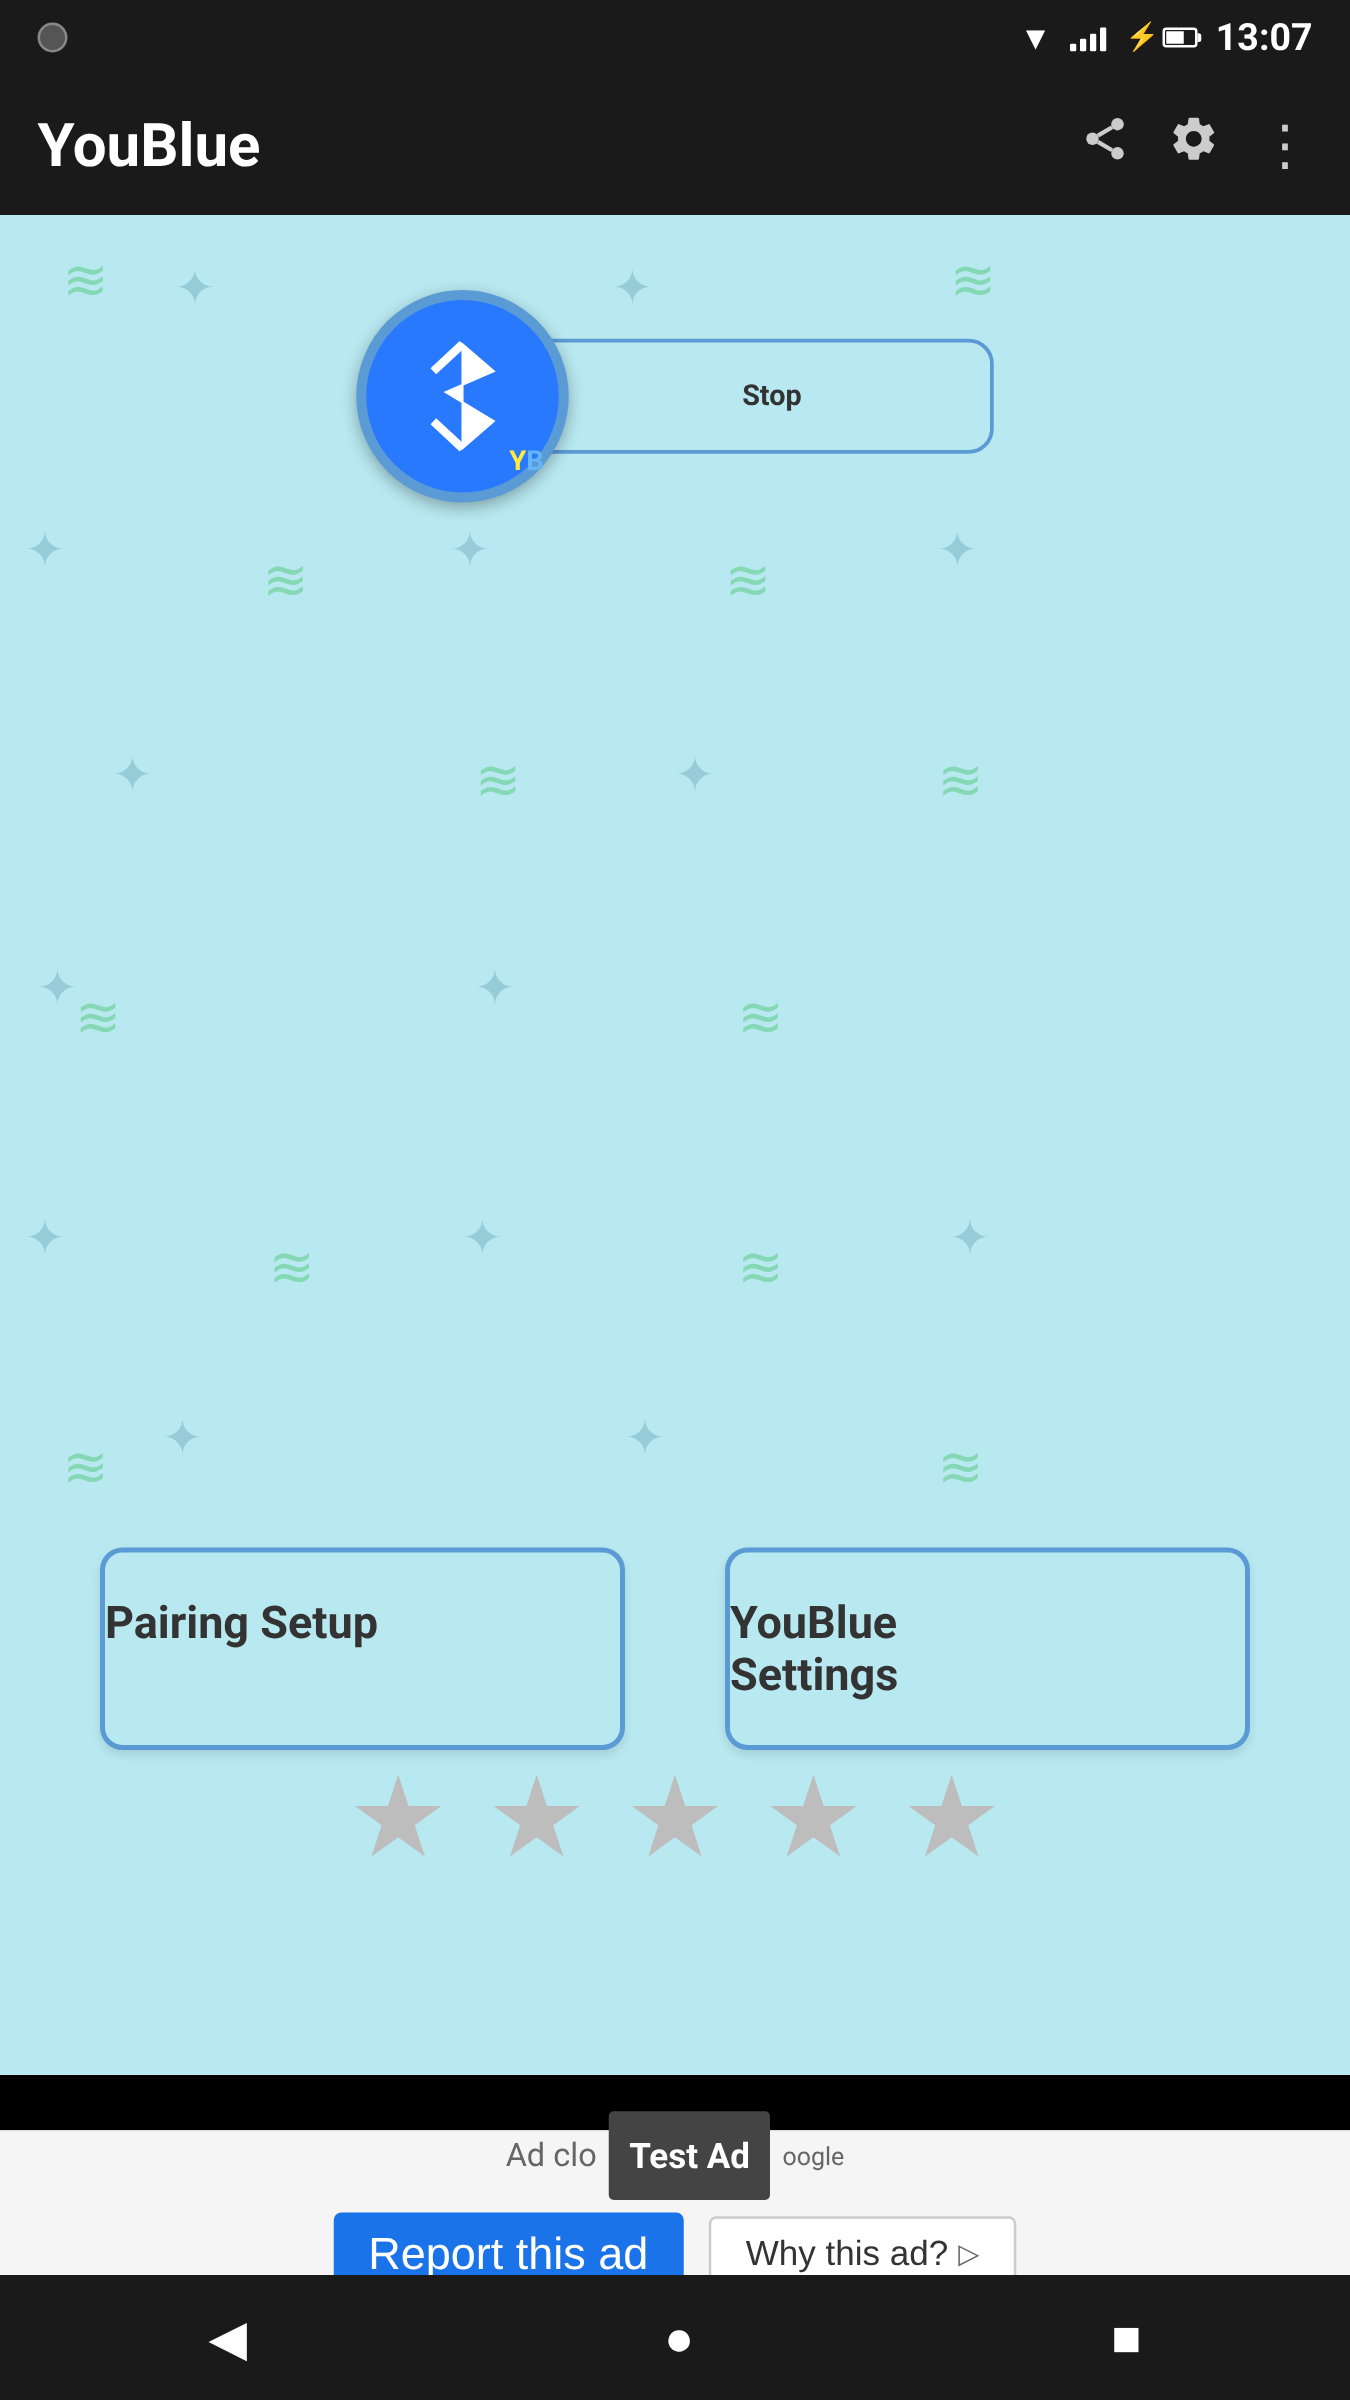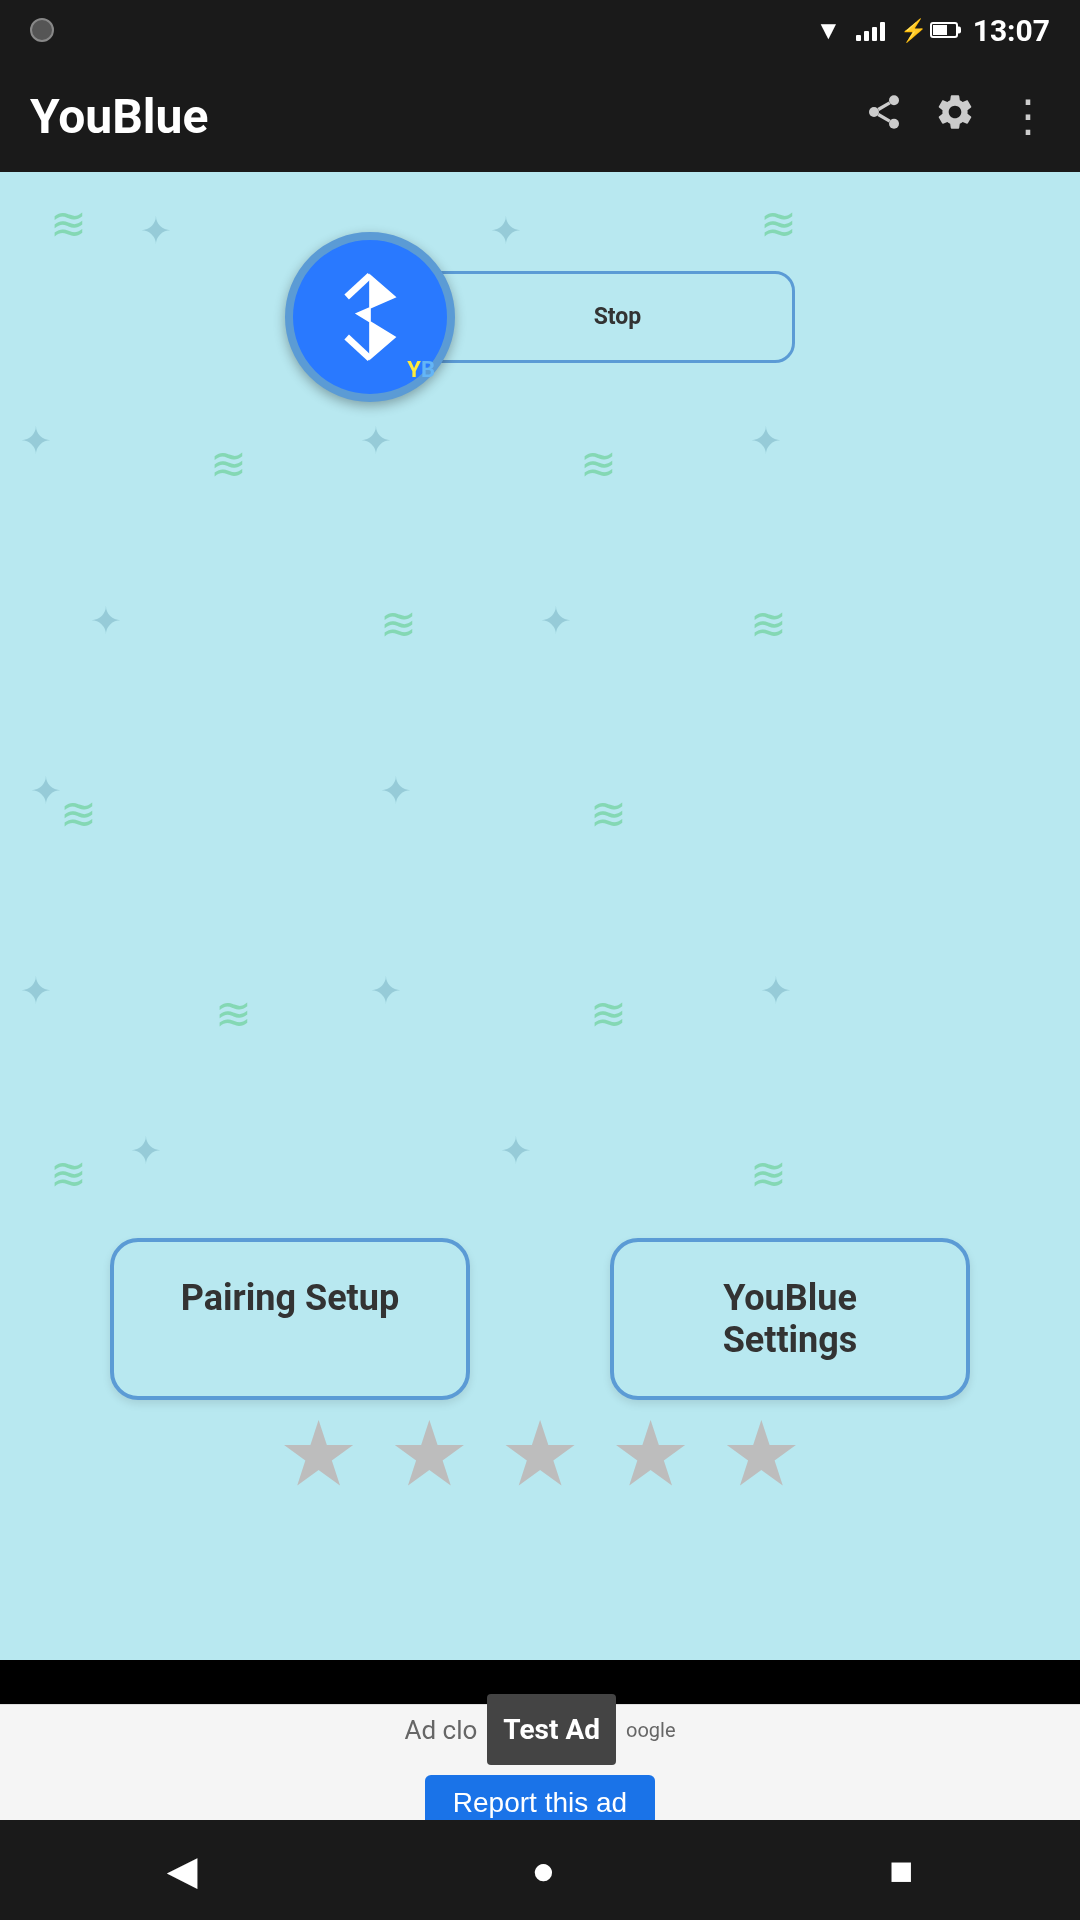--- a/index.html
+++ b/index.html
@@ -177,24 +177,24 @@
       left: 0;
       right: 0;
       display: flex;
       justify-content: space-around;
       padding: 0 40px;
       z-index: 10;
     }
     .main-btn {
       background: #b8e8f0;
       border: 4px solid #5b9bd5;
-      border-radius: 28px;
+      border-radius: 18px;
       padding: 35px 0;
-      width: 360px;
-      text-align: center;
+      width: 420px;
+      text-align: left;
       cursor: pointer;
       box-shadow: 0 4px 8px rgba(0,0,0,0.1);
     }
     .main-btn-text {
       font-size: 36px;
       color: #333;
       font-weight: bold;
     }
 
     
@@ -246,21 +246,21 @@
       border-radius: 4px;
     }
     .ad-bottom-row {
       display: flex;
       align-items: center;
       gap: 20px;
     }
     .report-ad-btn {
       background: #1a73e8;
       color: white;
-      font-size: 28px;
+      font-size: 36px;
       border: none;
       border-radius: 6px;
       padding: 12px 28px;
       cursor: pointer;
     }
     .why-ad-btn {
       background: white;
       color: #333;
       font-size: 28px;
       border: 2px solid #ccc;
@@ -450,20 +450,24 @@
 </div>
 
 <div class="ad-banner">
   <div class="ad-top-row">
     <span style="color:#666; font-size:26px;">Ad clo</span>
     <span class="ad-test-label">Test Ad</span>
     <span style="color:#666; font-size:20px;">oogle</span>
   </div>
   <div class="ad-bottom-row">
     <button class="report-ad-btn">Report this ad</button>
+    <button class="why-ad-btn">
+      <span>Why this ad?</span>
+      <span class="why-ad-icon">▷</span>
+    </button>
   </div>
 </div>
 
 <div class="nav-bar">
   <span class="nav-btn">◀</span>
   <span class="nav-btn">●</span>
   <span class="nav-btn">■</span>
 </div>
 
 </body></html>

